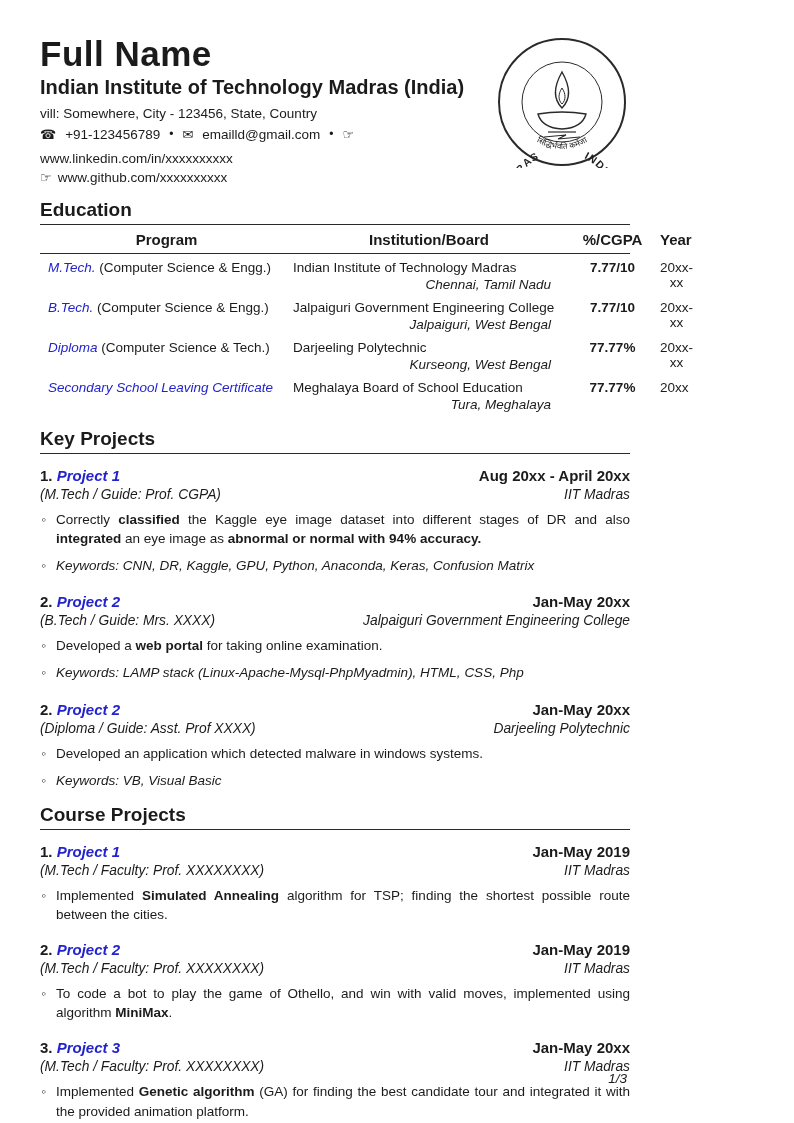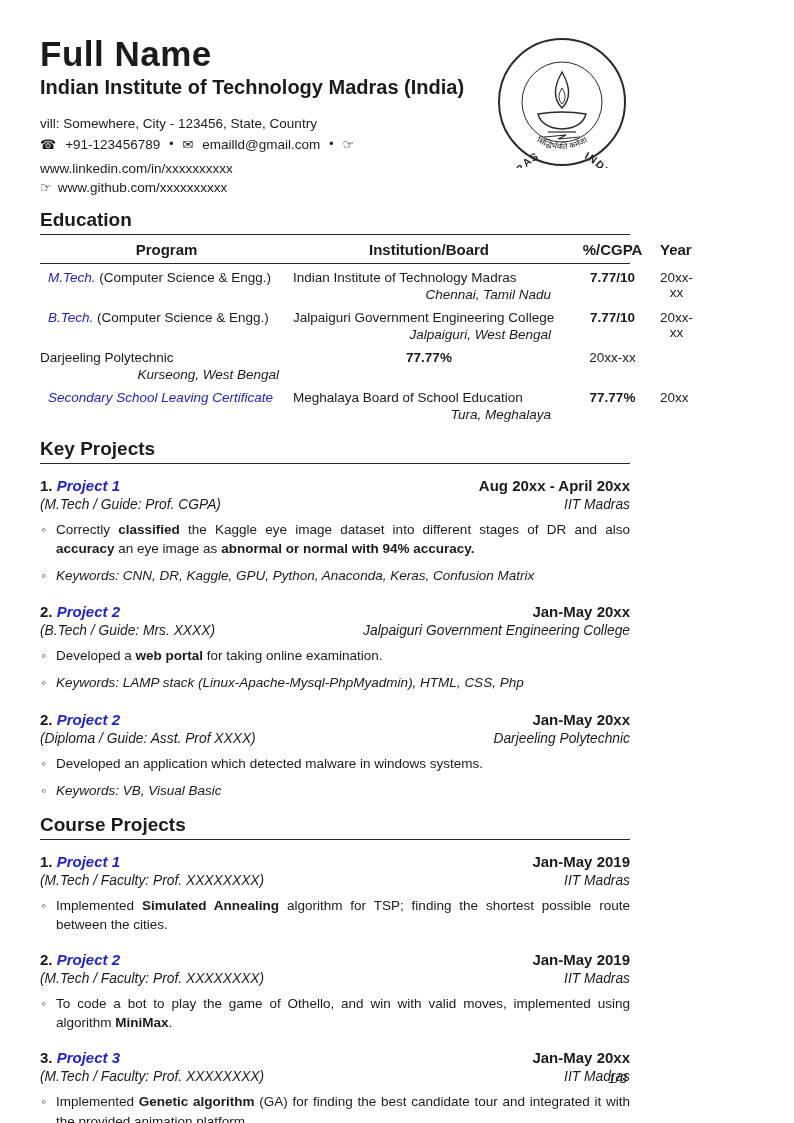--- a/index.html
+++ b/index.html
@@ -11,21 +11,21 @@
 
   
   .rt-b { font-weight:700; }
   .rt-i { font-style:italic; }
   .rt-a { color:var(--accent); font-style:italic; }
 
   
   .header { display:flex; justify-content:space-between; align-items:flex-start; }
   .h-name { font-size:35px; font-weight:700; letter-spacing:.5px; line-height:1.05; }
   .h-inst { font-size:20px; font-weight:700; margin-top:3px; }
-  .h-addr { font-size:13.5px; margin-top:17px; }
+  .h-addr { font-size:13.5px; margin-top:7px; }
   .h-contact { font-size:13.5px; margin-top:6px; display:flex; align-items:center; gap:9px; flex-wrap:wrap; }
   .h-contact2 { font-size:13.5px; margin-top:4px; display:flex; align-items:center; gap:6px; }
   .cicon { font-size:13px; }
   .sep-dot { font-size:12px; }
   .logo-box { width:132px; height:132px; flex:0 0 auto; margin-right:2px; }
 
   
   .sec-head { font-size:19px; font-weight:700; padding-bottom:3px;
               border-bottom:1.6px solid var(--rule); }
   .sec { margin-top:14px; }
@@ -132,20 +132,21 @@
         <div class="edu-prog"><span class="rt-a">B.Tech.</span><span> (Computer Science &amp; Engg.)</span></div>
         <div>
           <div>Jalpaiguri Government Engineering College</div>
           <div class="edu-loc">Jalpaiguri, West Bengal</div>
         </div>
         <div class="edu-score">7.77/10</div>
         <div class="edu-year">20xx-xx</div>
       </div>
 
       <div class="edu-row">
+        <div class="edu-prog"><span class="rt-a">Diploma</span><span> (Computer Science &amp; Tech.)</span></div>
         <div>
           <div>Darjeeling Polytechnic</div>
           <div class="edu-loc">Kurseong, West Bengal</div>
         </div>
         <div class="edu-score">77.77%</div>
         <div class="edu-year">20xx-xx</div>
       </div>
 
       <div class="edu-row">
         <div class="edu-prog"><span class="rt-a">Secondary School Leaving Certificate</span></div>
@@ -164,21 +165,21 @@
 
     <div class="entry">
       <div class="entry-head">
         <span><span class="rt-b">1.  </span><span class="rt-a rt-b">Project 1</span></span>
         <span class="entry-dates">Aug 20xx - April 20xx</span>
       </div>
       <div class="entry-sub">
         <span>(M.Tech / Guide: Prof. CGPA)</span>
         <span>IIT Madras</span>
       </div>
-      <div class="bullet"><span>Correctly </span><span class="rt-b">classified</span><span> the Kaggle eye image dataset into different stages of DR and also </span><span class="rt-b">accuracy</span><span> an eye image as </span><span class="rt-b">abnormal or normal with 94% accuracy.</span></div>
+      <div class="bullet"><span>Correctly </span><span class="rt-b">classified</span><span> the Kaggle eye image dataset into different stages of DR and also </span><span class="rt-b">integrated</span><span> an eye image as </span><span class="rt-b">abnormal or normal with 94% accuracy.</span></div>
       <div class="bullet"><span class="rt-i">Keywords: CNN, DR, Kaggle, GPU, Python, Anaconda, Keras, Confusion Matrix</span></div>
     </div>
 
     <div class="entry" style="margin-top:18px;">
       <div class="entry-head">
         <span><span class="rt-b">2.  </span><span class="rt-a rt-b">Project 2</span></span>
         <span class="entry-dates">Jan-May 20xx</span>
       </div>
       <div class="entry-sub">
         <span>(B.Tech / Guide: Mrs. XXXX)</span>

